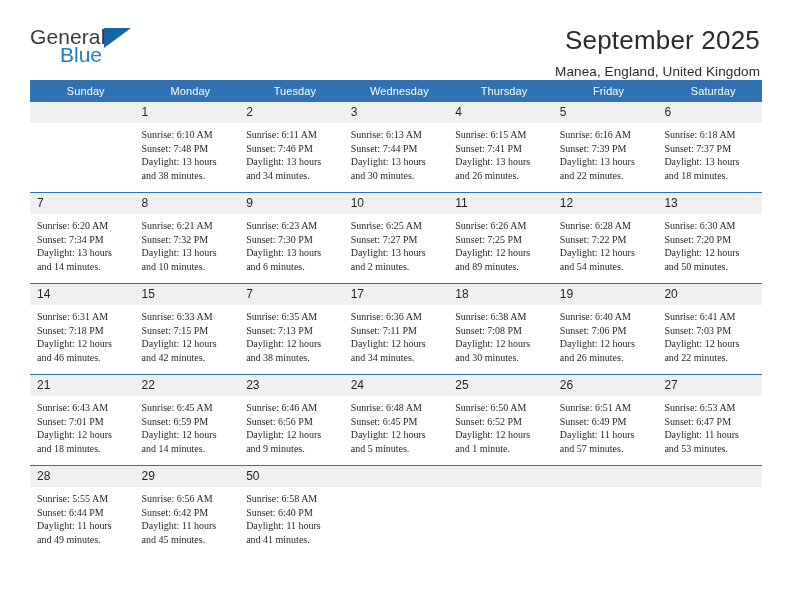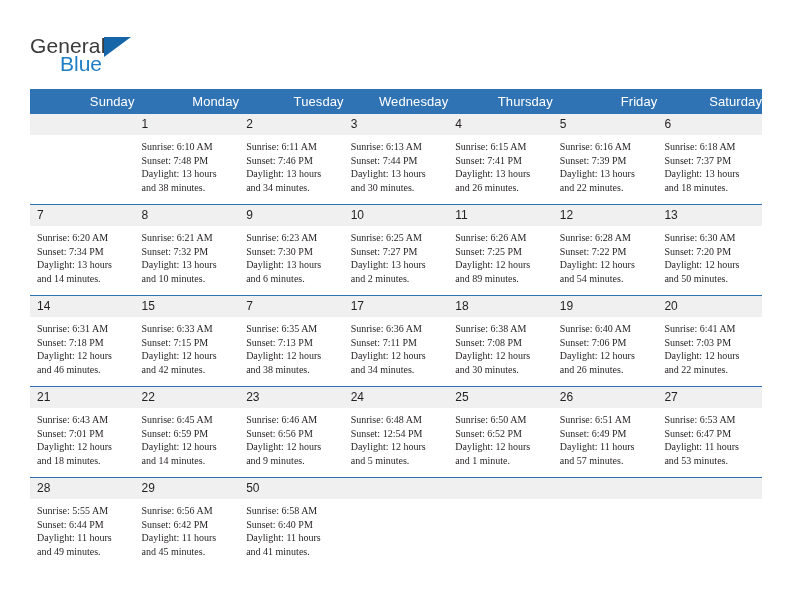--- a/index.html
+++ b/index.html
@@ -10,21 +10,21 @@
     background: #ffffff;
     font-family: "Liberation Sans", sans-serif;
     color: #231f20;
     overflow: hidden;
   }
 
   .page {
     position: relative;
     width: 792px;
     height: 496px;
-    padding: 9px 30px;
+    padding: 0 30px;
   }
 
   
   .masthead {
     display: flex;
     align-items: flex-start;
     justify-content: space-between;
     padding-top: 26px;
     height: 74px;
   }
@@ -82,23 +82,23 @@
     margin-top: 6px;
     border-collapse: collapse;
     table-layout: fixed;
   }
 
   .calendar col { width: 104.57px; }
 
   thead th {
     background: #3073b4;
     color: #ffffff;
-    font-size: 13px;
+    font-size: 11px;
     font-weight: normal;
-    text-align: right;
+    text-align: center;
     padding: 5px 0 5px 7px;
     height: 22px;
     letter-spacing: .1px;
   }
 
   tbody td {
     vertical-align: top;
     padding: 0;
     border-top: 1.5px solid #2f72b3;
     background: #ffffff;
@@ -138,20 +138,24 @@
 <div class="page">
 
   <div class="masthead">
 
     <div class="brand">
       <span class="brand-general">General</span>
       <span class="brand-flag"></span>
       <span class="brand-blue">Blue</span>
     </div>
 
+    <div class="titleblock">
+      <div class="cal-title">September 2025</div>
+      <div class="cal-subtitle">Manea, England, United Kingdom</div>
+    </div>
 
   </div>
 
   <table class="calendar">
     <colgroup>
       <col>
         <col>
         <col>
         <col>
         <col>
@@ -434,21 +438,21 @@
                 <div>Daylight: 12 hours</div>
                 <div>and 9 minutes.</div>
               </div>
             </div>
           </td>
           <td>
             <div class="cell">
               <div class="daynum">24</div>
               <div class="details">
                 <div>Sunrise: 6:48 AM</div>
-                <div>Sunset: 12:54 PM</div>
+                <div>Sunset: 6:45 PM</div>
                 <div>Daylight: 12 hours</div>
                 <div>and 5 minutes.</div>
               </div>
             </div>
           </td>
           <td>
             <div class="cell">
               <div class="daynum">25</div>
               <div class="details">
                 <div>Sunrise: 6:50 AM</div>

